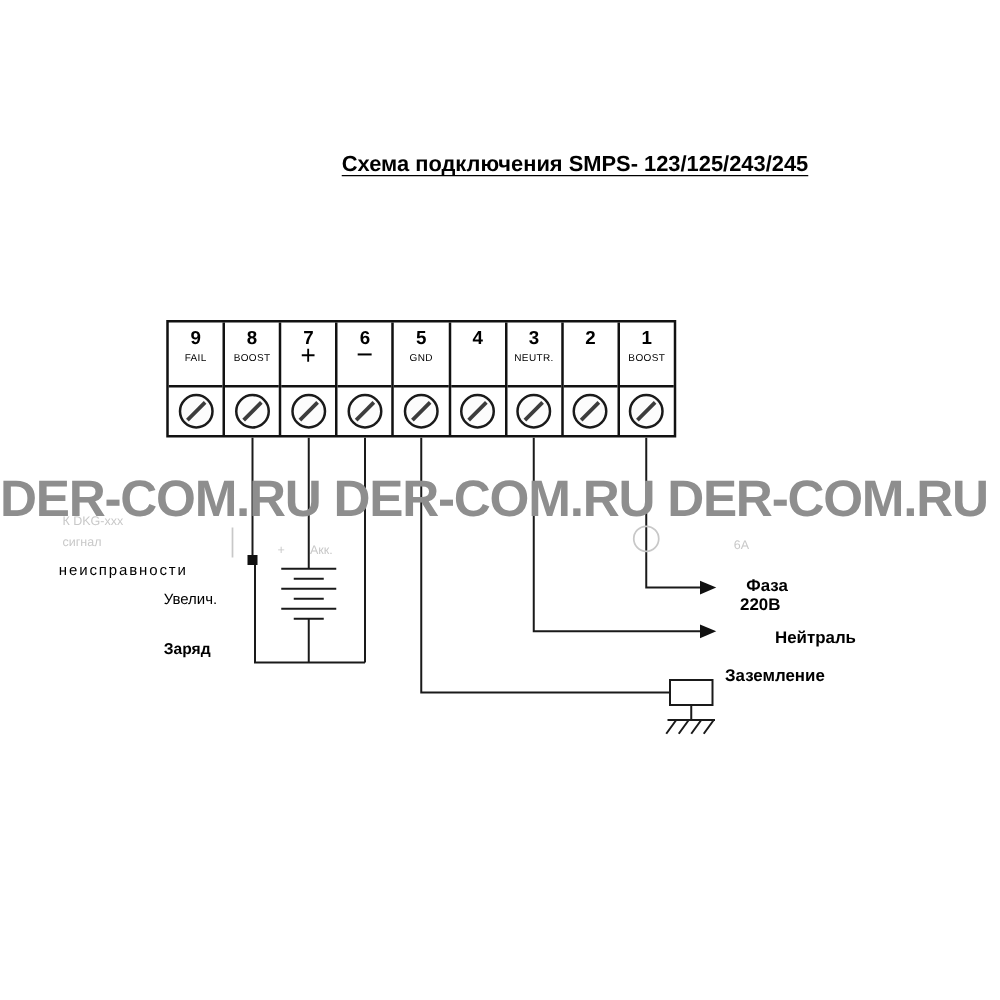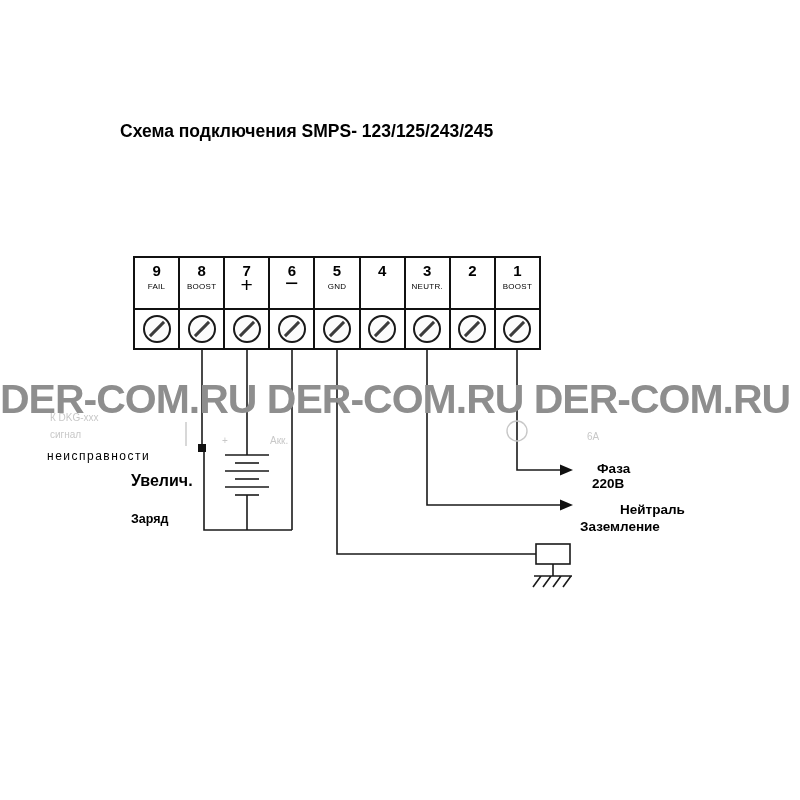--- a/index.html
+++ b/index.html
@@ -1,21 +1,21 @@
 <!DOCTYPE html>
 <html><head>
 <meta charset="utf-8">
 <style>
   html,body{margin:0;padding:0;background:#ffffff;}
   body{width:800px;height:800px;position:relative;overflow:hidden;
        font-family:"Liberation Sans",sans-serif;color:#000;}
   .canvas{position:absolute;left:0;top:0;width:800px;height:800px;background:#fff;}
 
-  .title{position:absolute;left:120px;top:121px;width:680px;text-align:left;
-         font-size:17.5px;font-weight:bold;
+  .title{position:absolute;left:120px;top:121px;width:680px;text-align:center;
+         font-size:17.5px;font-weight:bold;text-decoration:underline;
          text-underline-offset:3px;z-index:5;}
 
   
   .terminal-block{position:absolute;left:133px;top:256px;width:404px;height:90px;
                   border:2px solid #111;display:flex;background:#fff;z-index:4;}
   .cell{flex:1;position:relative;border-left:2px solid #111;display:flex;
         flex-direction:column;align-items:center;}
   .cell:first-child{border-left:none;}
   .num{margin-top:5px;font-size:15px;font-weight:bold;line-height:1.1;}
   .lbl{font-size:8px;margin-top:2px;letter-spacing:.3px;font-weight:normal;}
@@ -31,30 +31,30 @@
   svg.wires{position:absolute;left:0;top:0;z-index:2;}
 
   .watermark{position:absolute;left:0;top:376px;width:632px;text-align:center;
              font-size:41px;font-weight:bold;letter-spacing:-1px;color:#8e8e8e;
              white-space:nowrap;z-index:3;}
 
   .ann{position:absolute;z-index:4;white-space:nowrap;}
   .ann.bold{font-weight:bold;font-size:13.5px;}
   .ann.faded{color:#c8c8c8;font-size:10px;z-index:2;}
   .fault{left:47px;top:449px;font-size:12px;letter-spacing:1.5px;}
-  .boost-lbl{left:131px;top:472px;font-weight:bold;font-size:16px;}
+  .boost-lbl{left:131px;top:472px;font-weight:normal;font-size:12px;}
   .charge-lbl{left:131px;top:492px;font-weight:bold;font-size:12.5px;margin-top:20px;}
   .phase-lbl{left:597px;top:461px;}
   .volt-lbl{left:592px;top:476px;}
   .neutral-lbl{left:620px;top:502px;}
-  .ground-lbl{left:580px;top:519px;text-align:center;}
+  .ground-lbl{left:580px;top:533px;text-align:center;}
   .dkg1{left:50px;top:412px;}
   .dkg2{left:50px;top:429px;}
   .batt-plus{left:222px;top:435px;font-size:12px;}
-  .batt-lbl{left:248px;top:435px;padding-left:22px;}
+  .batt-lbl{left:248px;top:435px;}
   .fuse-lbl{left:587px;top:412px;margin-top:19px;}
 </style>
 </head>
 <body>
 
 <div class="canvas">
 
   <div class="title">Схема подключения SMPS- 123/125/243/245</div>
 
   <div class="terminal-block">

